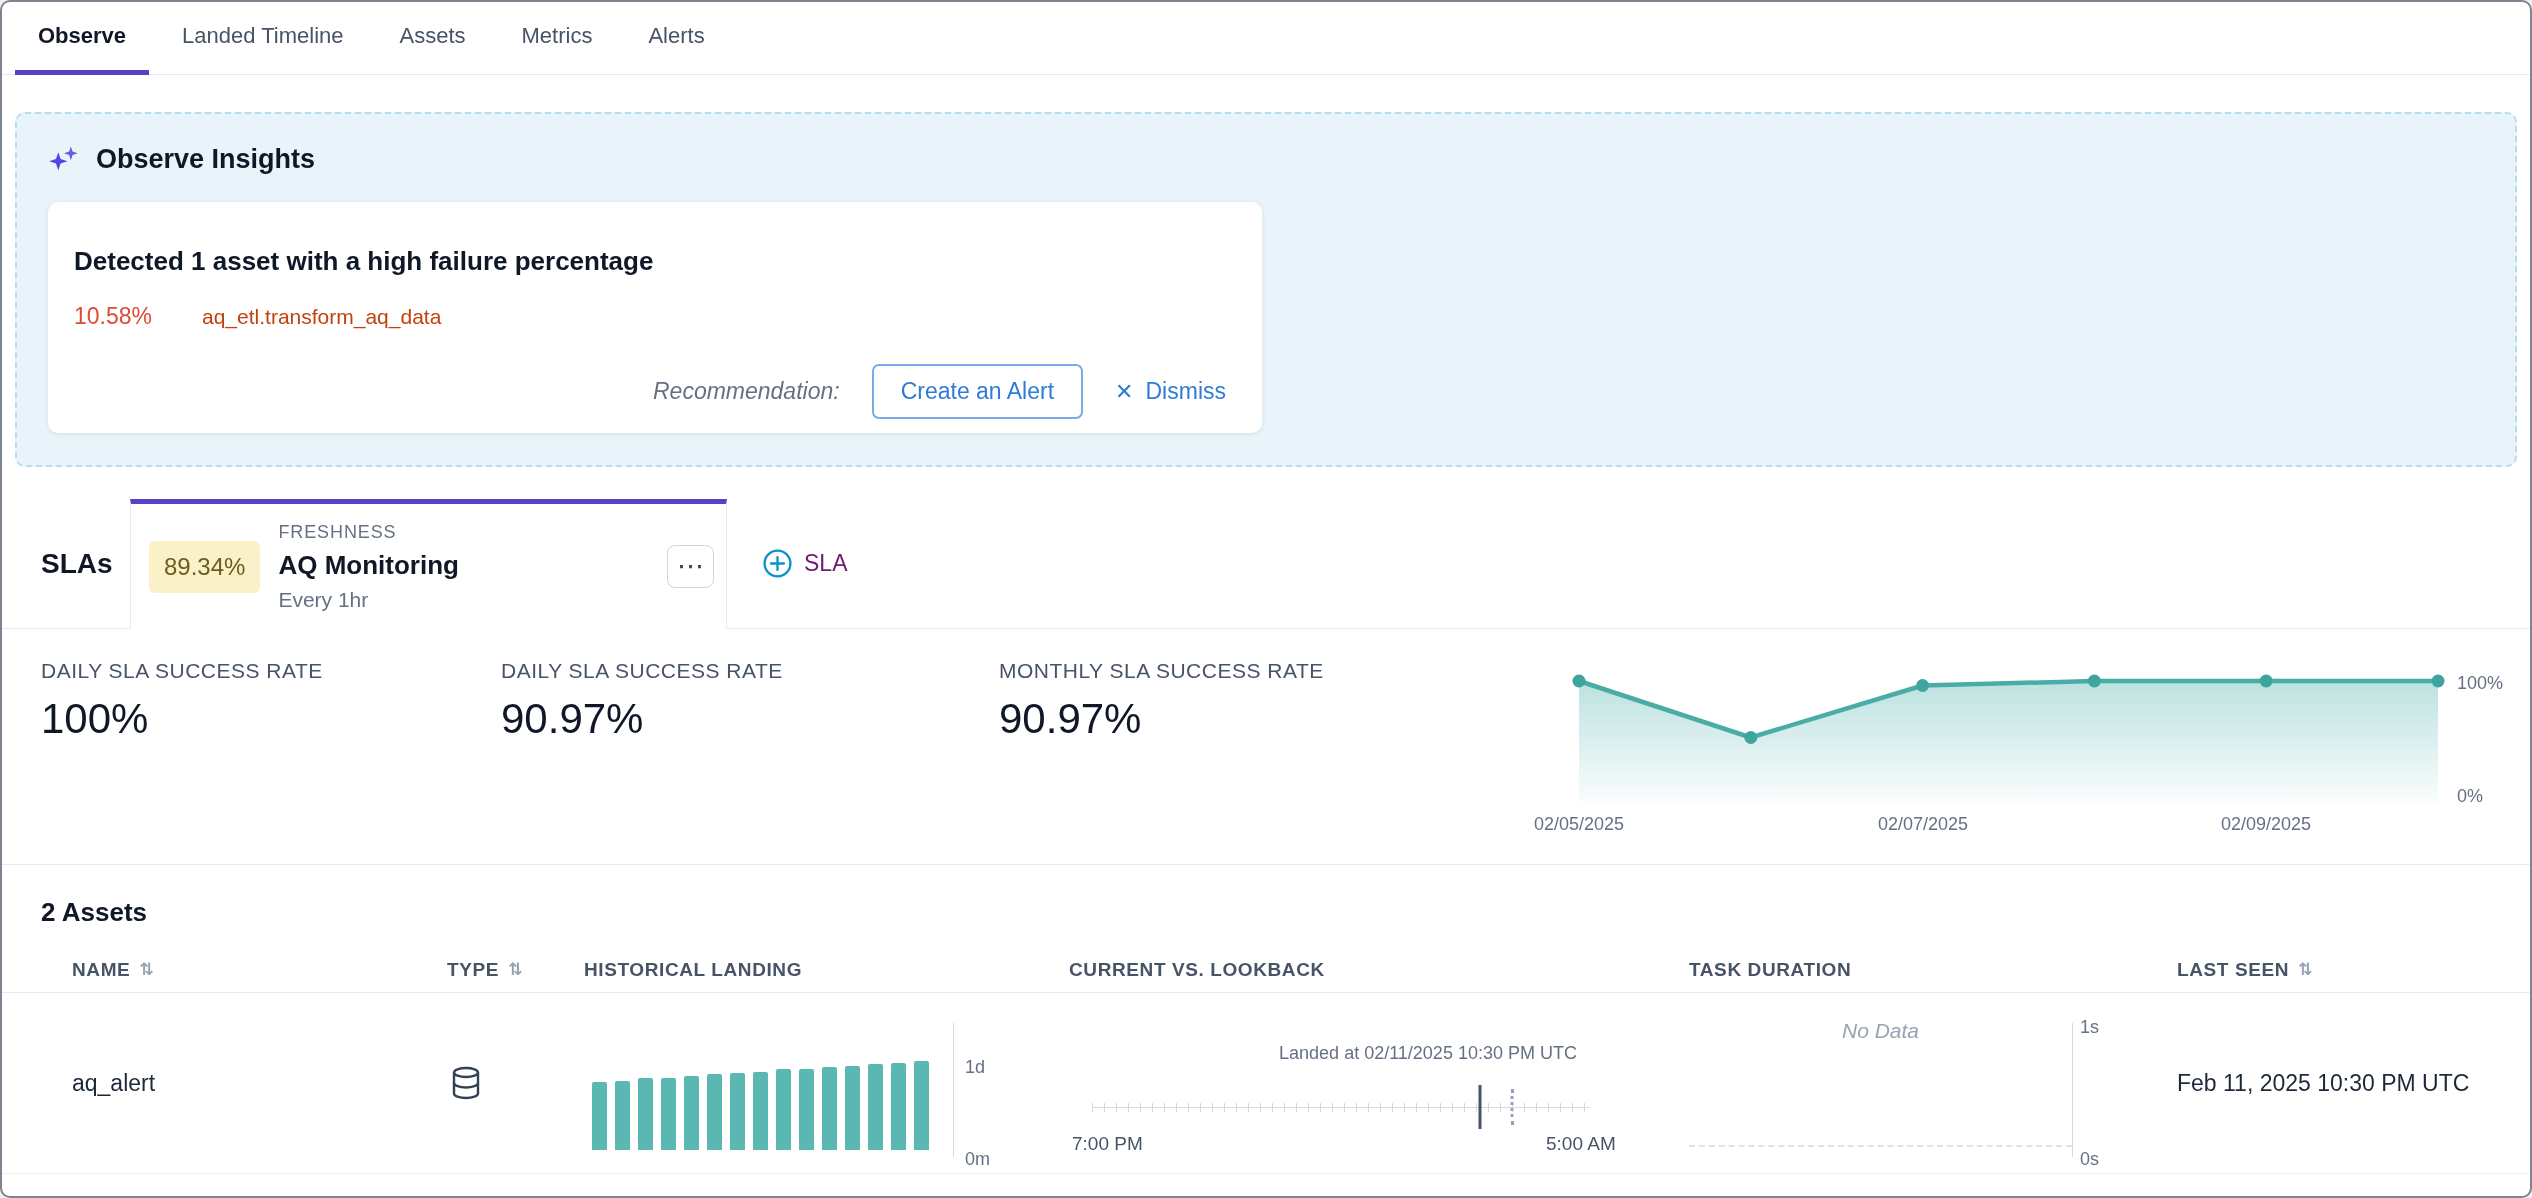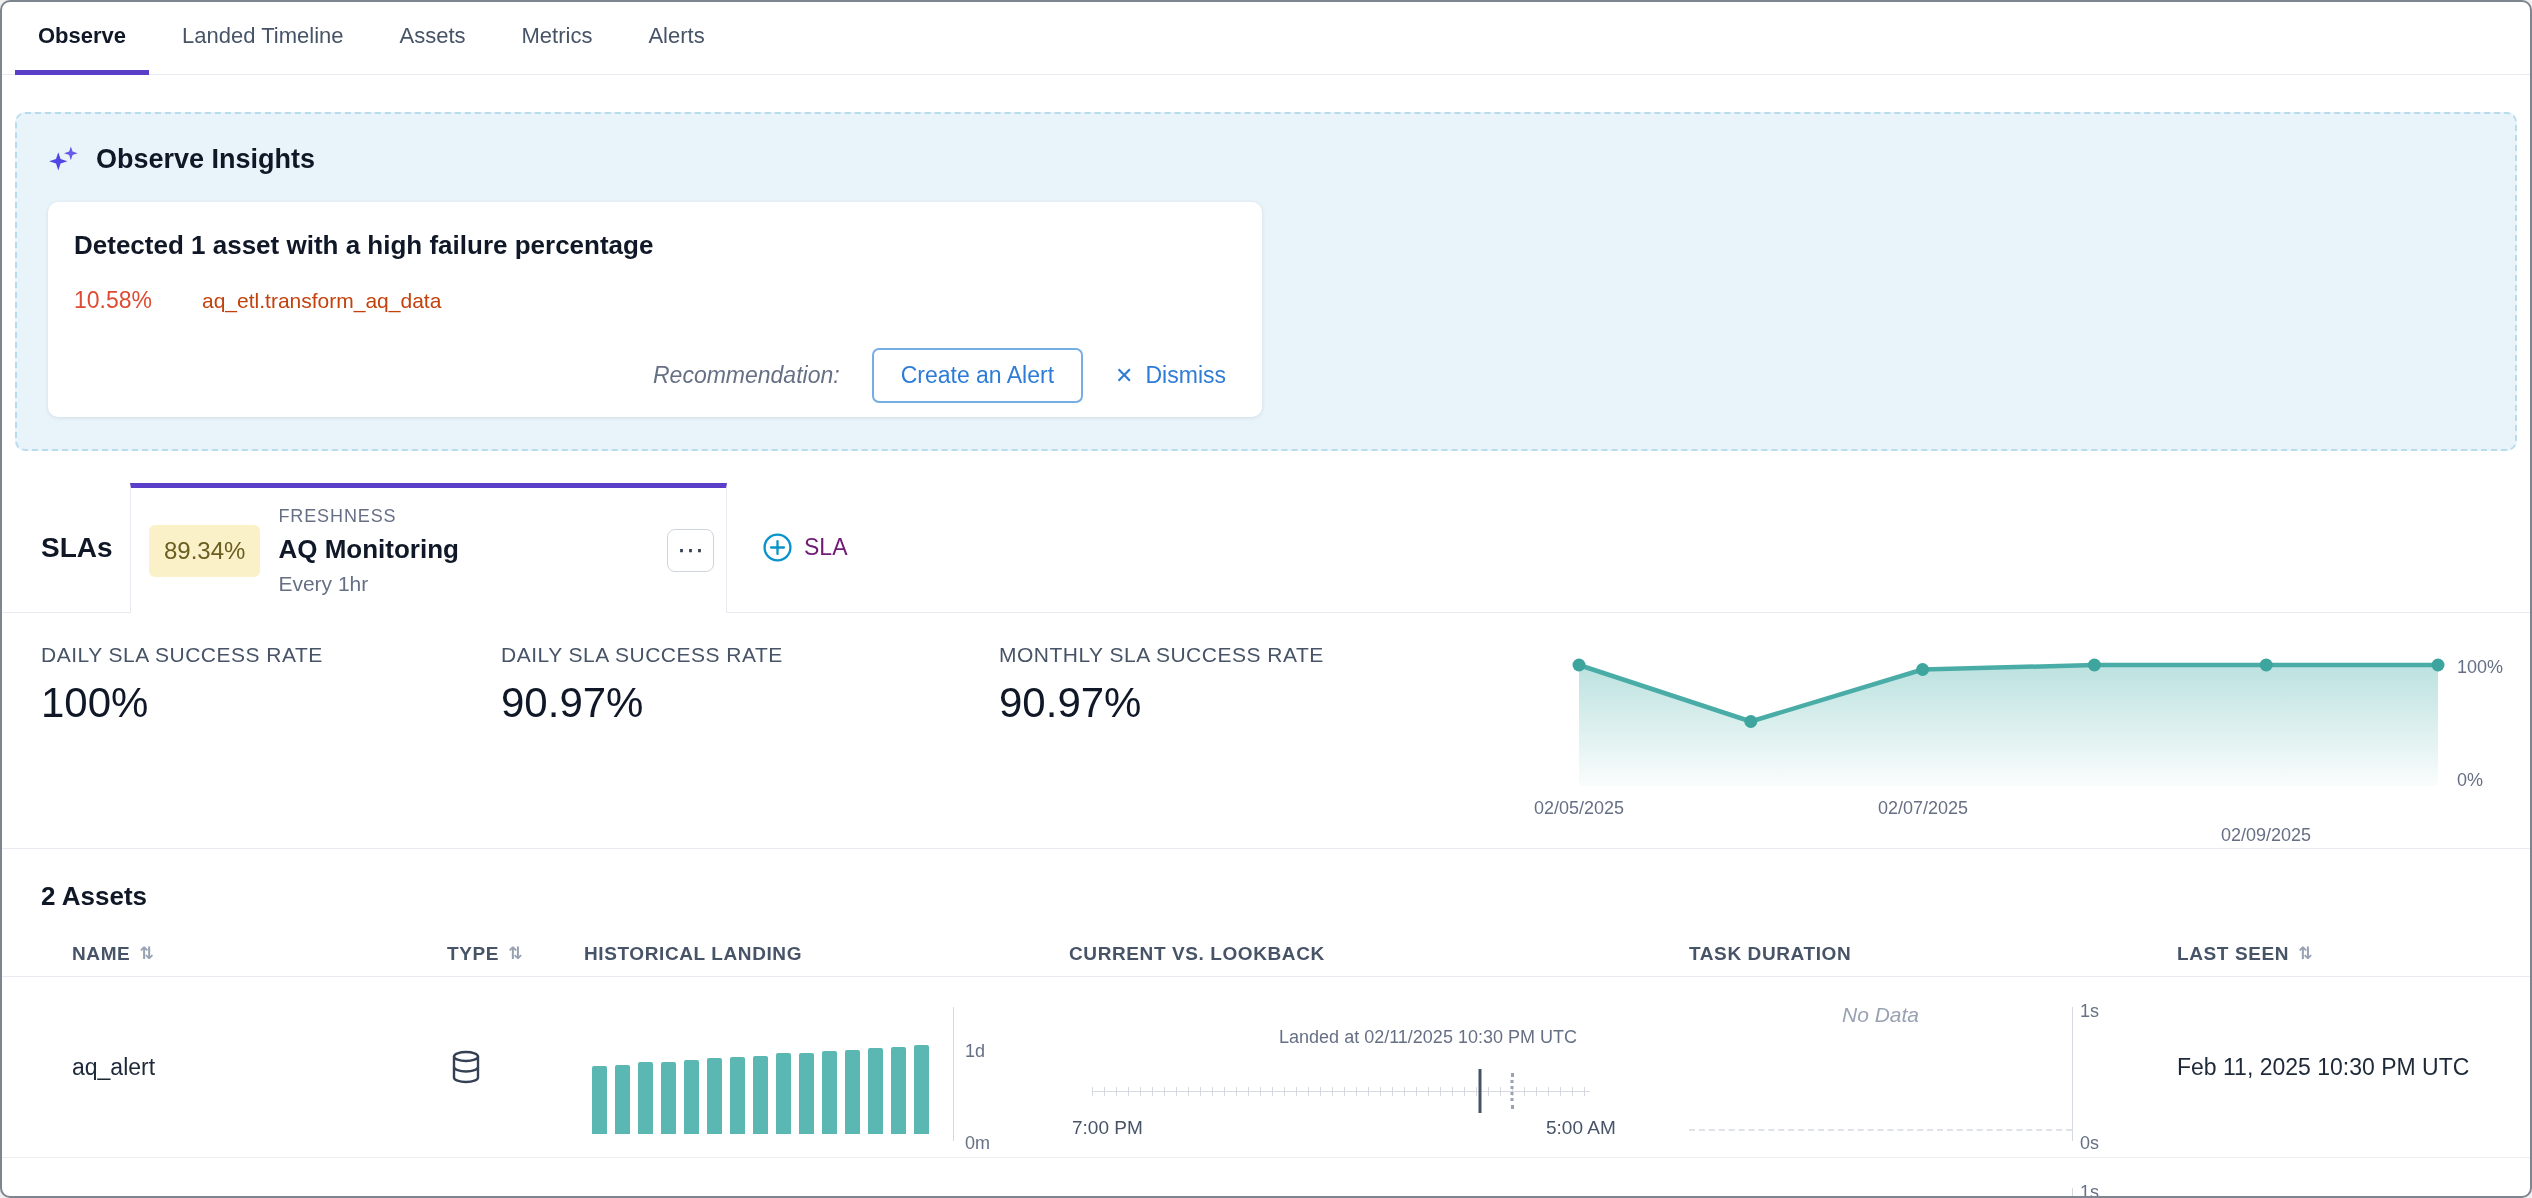--- a/index.html
+++ b/index.html
@@ -13,21 +13,21 @@
   
   .tabbar { display: flex; align-items: stretch; height: 73px; border-bottom: 1px solid #e7eaee; padding-left: 13px; gap: 10px; }
   .tab { display: flex; align-items: center; padding: 0 23px; font-size: 22px; color: #475467; cursor: pointer; border-bottom: 5px solid transparent; margin-bottom: -1px; }
   .tab.active { color: #101828; font-weight: 600; border-bottom-color: #5b3fc9; }
 
   
   .insights { margin: 37px 13px 0; background: #e9f4fa; border: 2px dashed #b9dcec; border-radius: 10px; padding: 28px 0 32px 31px; }
   .insights-head { display: flex; align-items: center; gap: 16px; height: 34px; }
   .insights-head h2 { font-size: 27px; font-weight: 700; margin: 0; color: #101828; }
   .sparkle { width: 32px; height: 32px; display: flex; }
-  .insight-card { margin-top: 26px; width: 1214px; background: #fff; border-radius: 10px; box-shadow: 0 1px 4px rgba(16,24,40,.10); padding: 28px 36px 14px 26px; }
+  .insight-card { margin-top: 26px; width: 1214px; background: #fff; border-radius: 10px; box-shadow: 0 1px 4px rgba(16,24,40,.10); padding: 44px 36px 14px 26px; }
   .insight-heading { font-size: 26px; font-weight: 600; color: #101828; }
   .insight-detail { margin-top: 26px; display: flex; align-items: baseline; gap: 50px; }
   .fail-pct { font-size: 23px; color: #de4b32; }
   .asset-name { font-size: 21px; color: #c2410c; }
   .insight-actions { margin-top: 34px; display: flex; align-items: center; justify-content: flex-end; gap: 32px; }
   .rec-label { font-style: italic; color: #667085; font-size: 23px; }
   .btn-outline { height: 55px; padding: 0 27px; border: 2px solid #76ade4; border-radius: 7px; background: #fff; color: #2e7cd6; font-size: 23px; font-weight: 500; font-family: inherit; cursor: pointer; }
   .dismiss { display: flex; align-items: center; gap: 12px; color: #2e7cd6; font-size: 23px; font-weight: 500; cursor: pointer; }
   .dismiss .x { font-size: 22px; }
 
@@ -50,21 +50,21 @@
   .stat-1 { width: 499px; padding-left: 39px; }
   .stat-2 { width: 498px; }
   .stat-3 { width: 508px; }
   .stat-label { font-size: 21px; color: #475467; letter-spacing: 0.5px; }
   .stat-value { margin-top: 12px; font-size: 42px; color: #101828; }
   .sla-chart { position: absolute; left: 1544px; top: 0; width: 985px; height: 235px; }
   .sla-chart svg { position: absolute; left: 0; top: 33px; }
   .ylab { position: absolute; left: 911px; font-size: 18px; color: #667085; }
   .y100 { top: 44px; } .y0 { top: 157px; }
   .xlab { position: absolute; top: 185px; font-size: 18px; color: #667085; transform: translateX(-50%); white-space: nowrap; }
-  .xl1 { left: 33px; } .xl2 { left: 377px; } .xl3 { left: 720px; margin-top: 27px; }
+  .xl1 { left: 33px; } .xl2 { left: 377px; } .xl3 { left: 720px; }
 
   
   .assets { border-top: 1px solid #e7eaee; padding-top: 32px; }
   .assets h3 { margin: 0 0 0 39px; font-size: 26px; font-weight: 700; line-height: 30px; }
   .thead, .trow { display: grid; grid-template-columns: 375px 137px 485px 620px 488px 1fr; padding: 0 39px; }
   .thead { margin-top: 20px; height: 46px; border-bottom: 1px solid #e7eaee; align-items: center; }
   .th { display: flex; align-items: center; gap: 9px; padding-left: 31px; font-size: 19px; font-weight: 600; color: #475467; letter-spacing: 0.6px; }
   .sort { font-size: 17px; color: #98a2b3; }
   .trow { height: 181px; position: relative; border-bottom: 1px solid #eceef2; }
   .trow.partial { height: 52px; border-bottom: none; overflow: hidden; }

